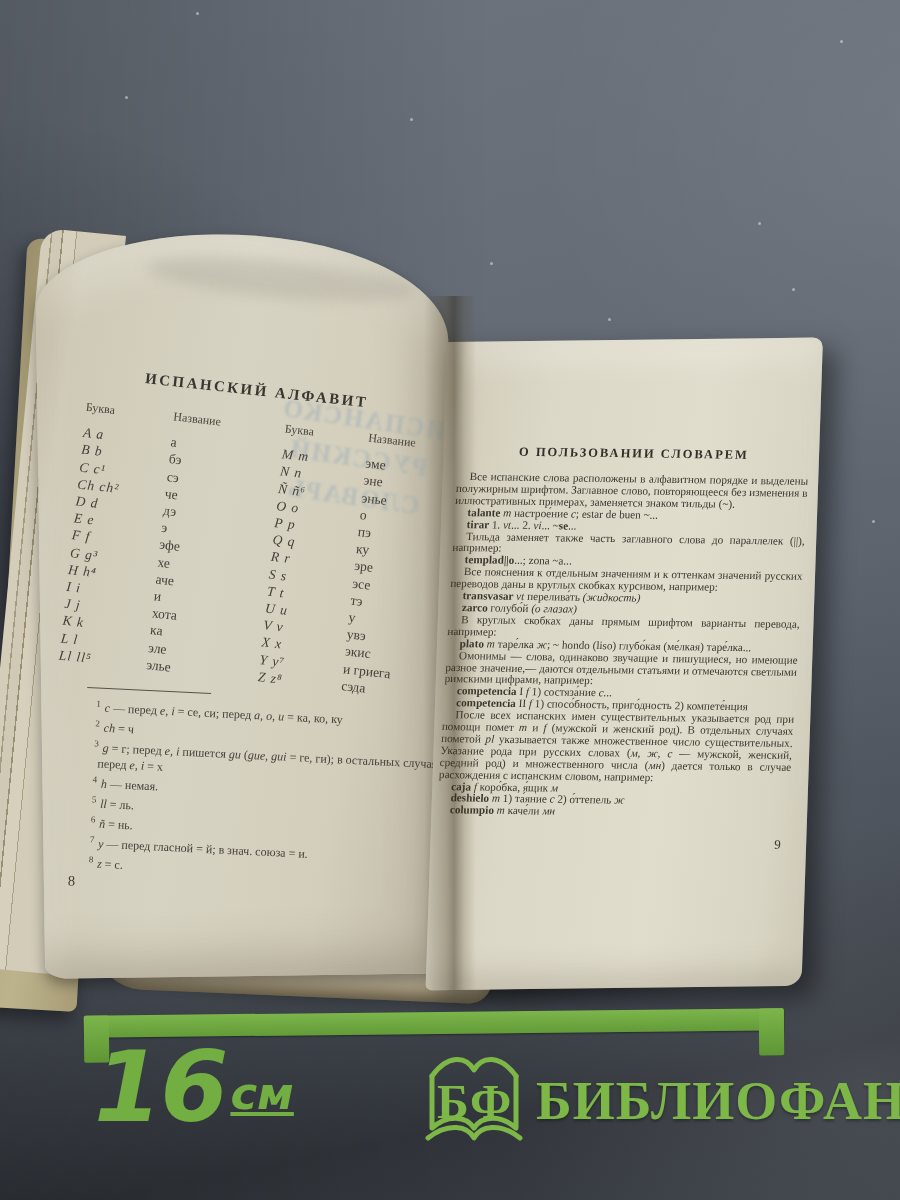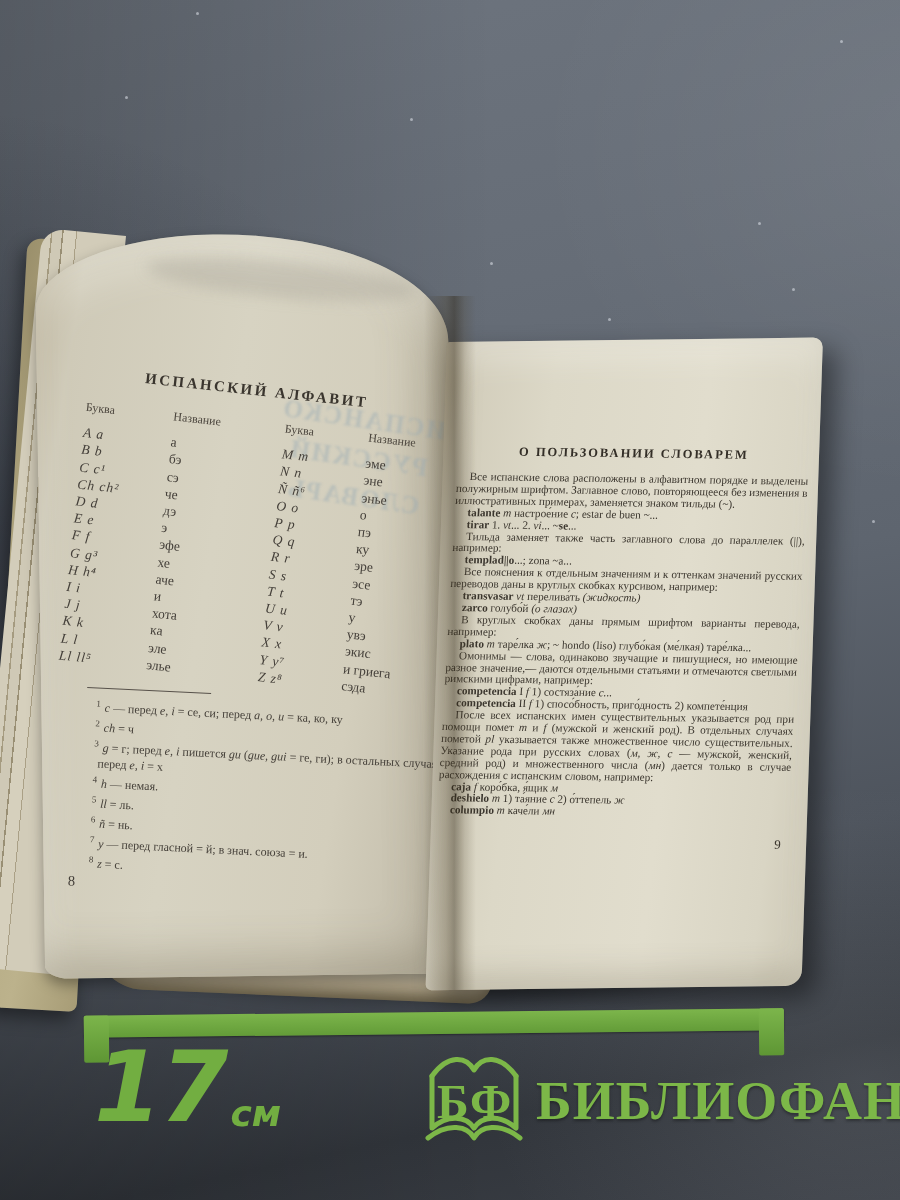--- a/index.html
+++ b/index.html
@@ -77,21 +77,21 @@
   
   .ruler{position:absolute;left:84px;top:1012px;width:700px;height:47px;transform:rotate(-0.6deg);}
   .ruler .bar{position:absolute;left:0;top:0;width:100%;height:22px;border-radius:2px;
     background:linear-gradient(180deg,#7cb54b,#639c38);box-shadow:0 1px 2px rgba(0,0,0,.4);}
   .ruler .tab{position:absolute;top:0;width:25px;height:47px;border-radius:2px;
     background:linear-gradient(180deg,#7cb54b,#5e9634);}
   .ruler .tab.left{left:0;} .ruler .tab.right{right:0;}
   .ruler-label{position:absolute;left:94px;top:1042px;display:flex;align-items:flex-end;
     color:#72ae41;font-family:"DejaVu Sans","Liberation Sans",sans-serif;font-style:italic;font-weight:900;}
   .ruler-label .num{font-size:98px;line-height:.92;letter-spacing:-2px;}
-  .ruler-label .unit{font-size:36px;line-height:1;margin-left:4px;margin-bottom:0;letter-spacing:0;}
+  .ruler-label .unit{font-size:45px;line-height:1;margin-left:4px;margin-bottom:16px;letter-spacing:0;text-decoration:underline;}
   .brand{position:absolute;left:424px;top:1044px;display:flex;align-items:center;gap:12px;}
   .brand svg{display:block;}
   .brand-name{color:#7cb748;font-weight:bold;font-size:54px;letter-spacing:1px;line-height:1;
     font-family:"Liberation Serif","DejaVu Serif",serif;text-shadow:0 2px 3px rgba(0,0,0,.35);}
 </style>
 </head>
 <body>
 
 <div class="stage">
   <div class="bg-vignette"></div>
@@ -226,21 +226,21 @@
   </div>
 
   <div class="gutter"></div>
 
   <div class="ruler">
     <div class="bar"></div>
     <div class="tab left"></div>
     <div class="tab right"></div>
   </div>
   <div class="ruler-label">
-    <span class="num">17</span>
+    <span class="num">16</span>
     <span class="unit">см</span>
   </div>
 
   <div class="brand">
     <svg width="100" height="114" viewBox="0 0 100 114">
       <g fill="none" stroke="#7cb748" stroke-width="5" stroke-linejoin="round" stroke-linecap="round">
         <path d="M8,32 C24,10 42,12 50,26 C58,12 76,10 92,32"></path>
         <path d="M8,32 L8,84 C24,70 42,72 50,84 C58,72 76,70 92,84 L92,32"></path>
         <path d="M4,94 C24,78 44,82 50,94 C56,82 76,78 96,94"></path>
       </g>

